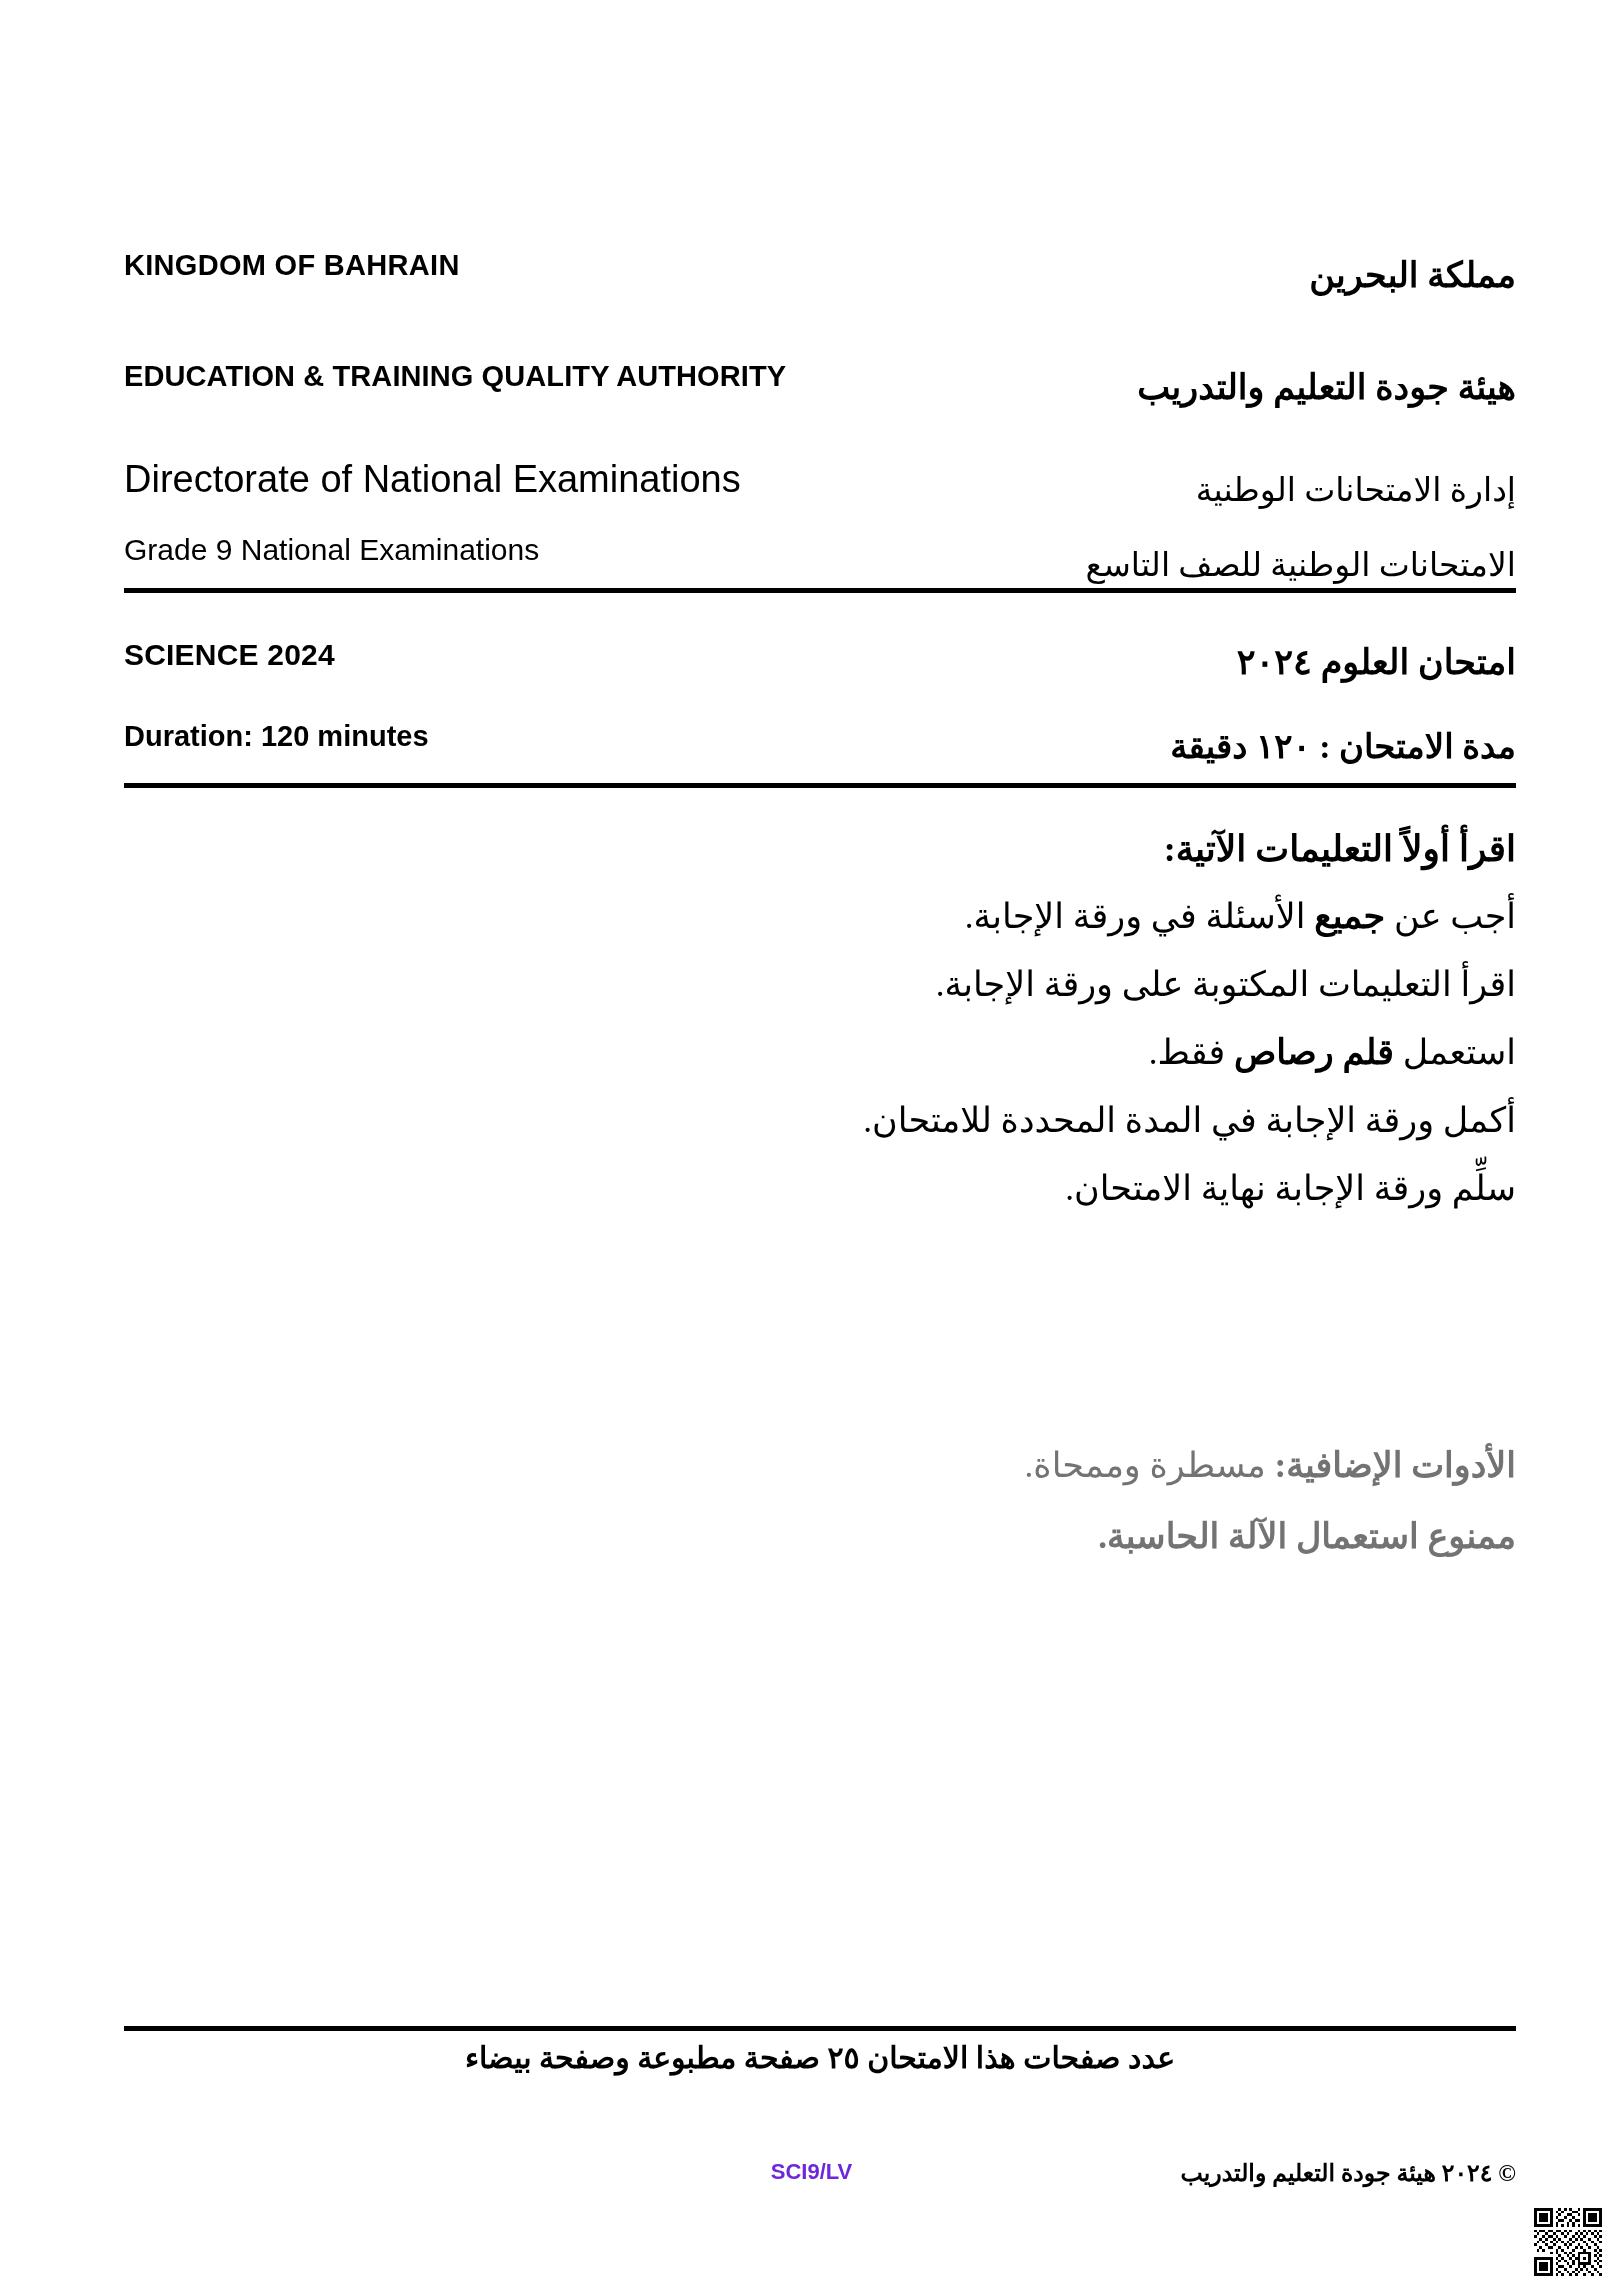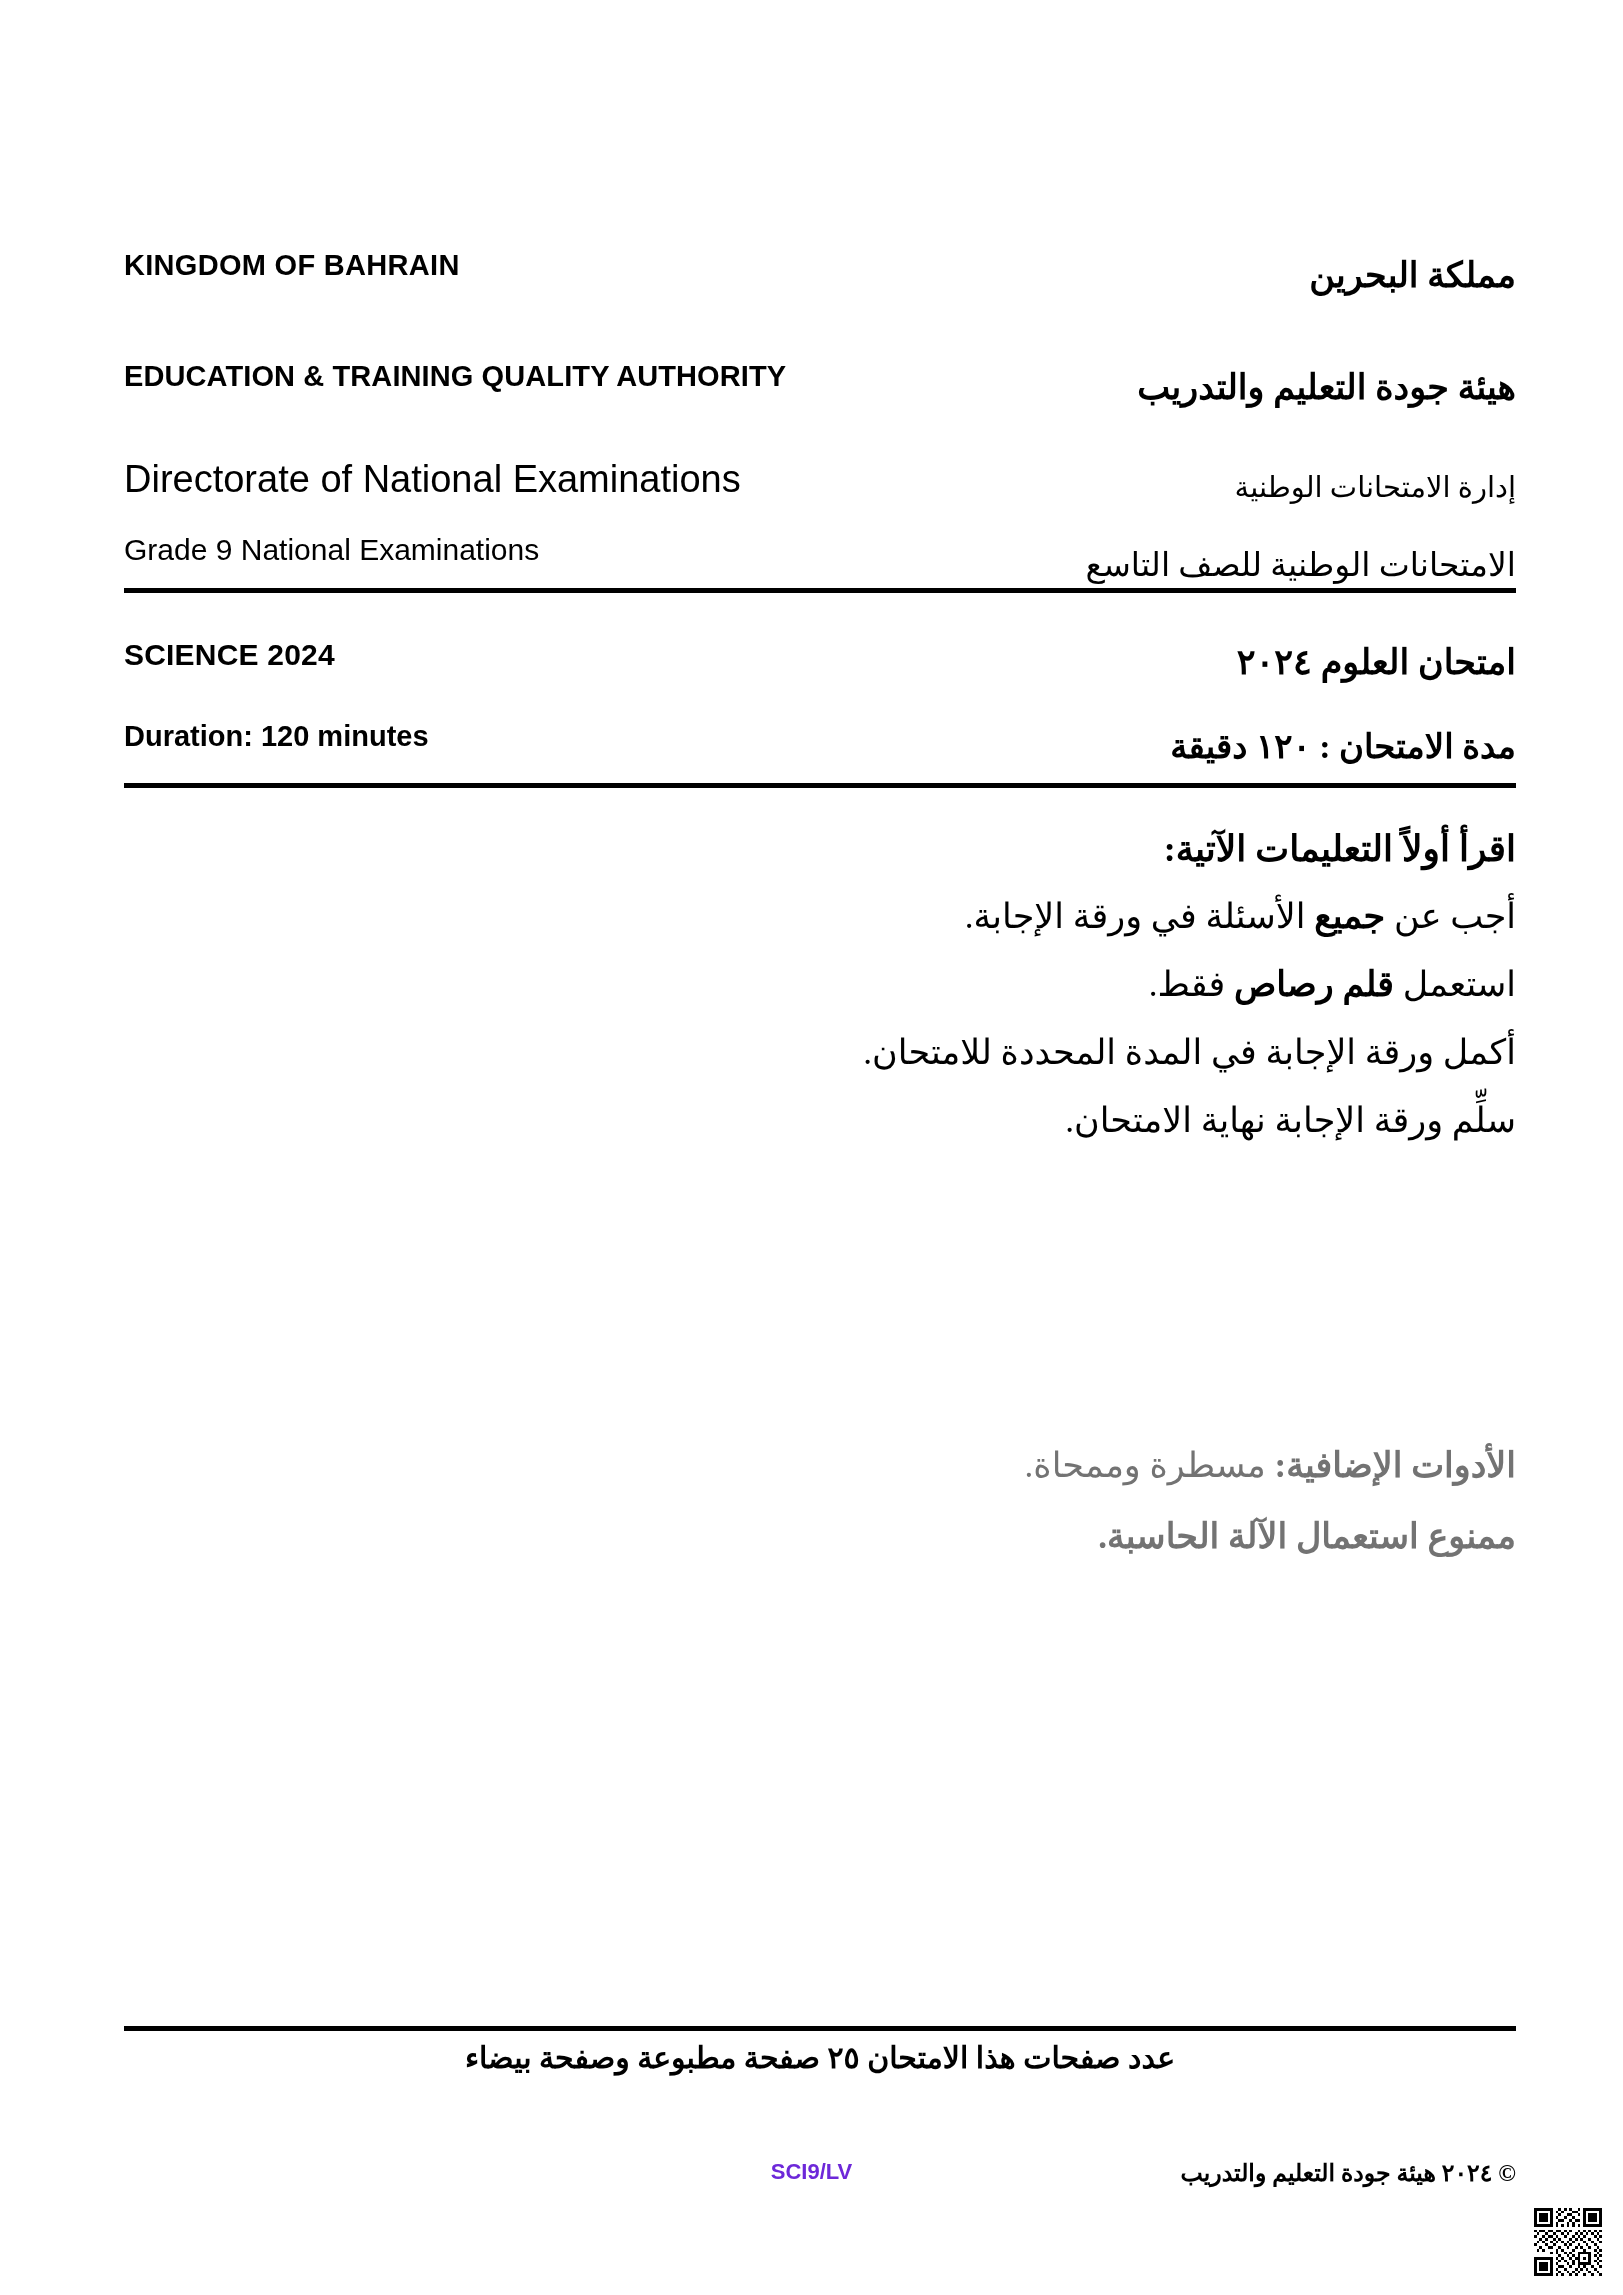--- a/index.html
+++ b/index.html
@@ -66,21 +66,21 @@
   .row-kingdom  { top: 249px; }
   .row-kingdom .hdr-en { font-size: 29px; letter-spacing: 0.3px; }
   .row-kingdom .hdr-ar { font-size: 35px; top: -10.5px; }
 
   .row-authority { top: 360px; }
   .row-authority .hdr-en { font-size: 29px; letter-spacing: 0.1px; }
   .row-authority .hdr-ar { font-size: 35px; top: -9.2px; }
 
   .row-directorate { top: 458px; }
   .row-directorate .hdr-en { font-size: 38px; font-weight: normal; }
-  .row-directorate .hdr-ar { font-size: 29px; top: -3.9px; font-weight: normal;
+  .row-directorate .hdr-ar { font-size: 33px; top: -3.9px; font-weight: normal;
                              font-family: "Liberation Serif", serif; text-align: center; }
 
   .row-grade { top: 533px; }
   .row-grade .hdr-en { font-size: 30px; font-weight: normal; }
   .row-grade .hdr-ar { font-size: 33px; top: -3.9px; font-weight: normal;
                        font-family: "Liberation Serif", serif; }
 
   
   .row-subject { top: 638px; }
   .row-subject .hdr-en { font-size: 30px; font-weight: bold; letter-spacing: 0.2px; }
@@ -221,20 +221,21 @@
     <div class="ar hdr-ar bold">مدة الامتحان : ١٢٠ دقيقة</div>
   </div>
 
   <div class="rule" style="top:783px;"></div>
 
   <div class="instructions">
     <div class="line head">اقرأ أولاً التعليمات الآتية:</div>
 
     <div class="line"><span>أجب عن </span><b>جميع</b><span> الأسئلة في ورقة الإجابة.</span></div>
 
+    <div class="line"><span>اقرأ التعليمات المكتوبة على ورقة الإجابة.</span></div>
 
     <div class="line"><span>استعمل </span><b>قلم رصاص</b><span> فقط.</span></div>
 
     <div class="line"><span>أكمل ورقة الإجابة في المدة المحددة للامتحان.</span></div>
 
     <div class="line"><span>سلِّم ورقة الإجابة نهاية الامتحان.</span></div>
   </div>
 
   <div class="tools">
     <div class="line"><b>الأدوات الإضافية:</b><span> مسطرة وممحاة.</span></div>

